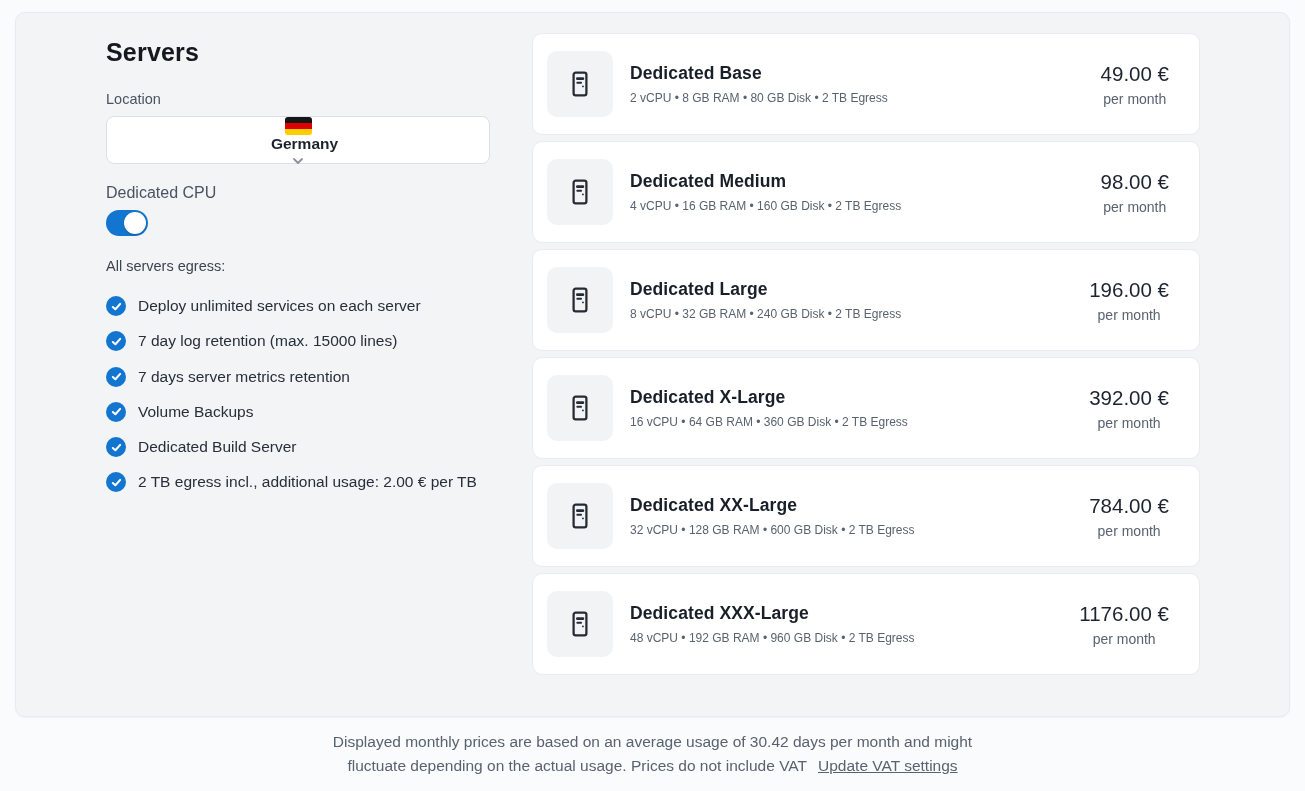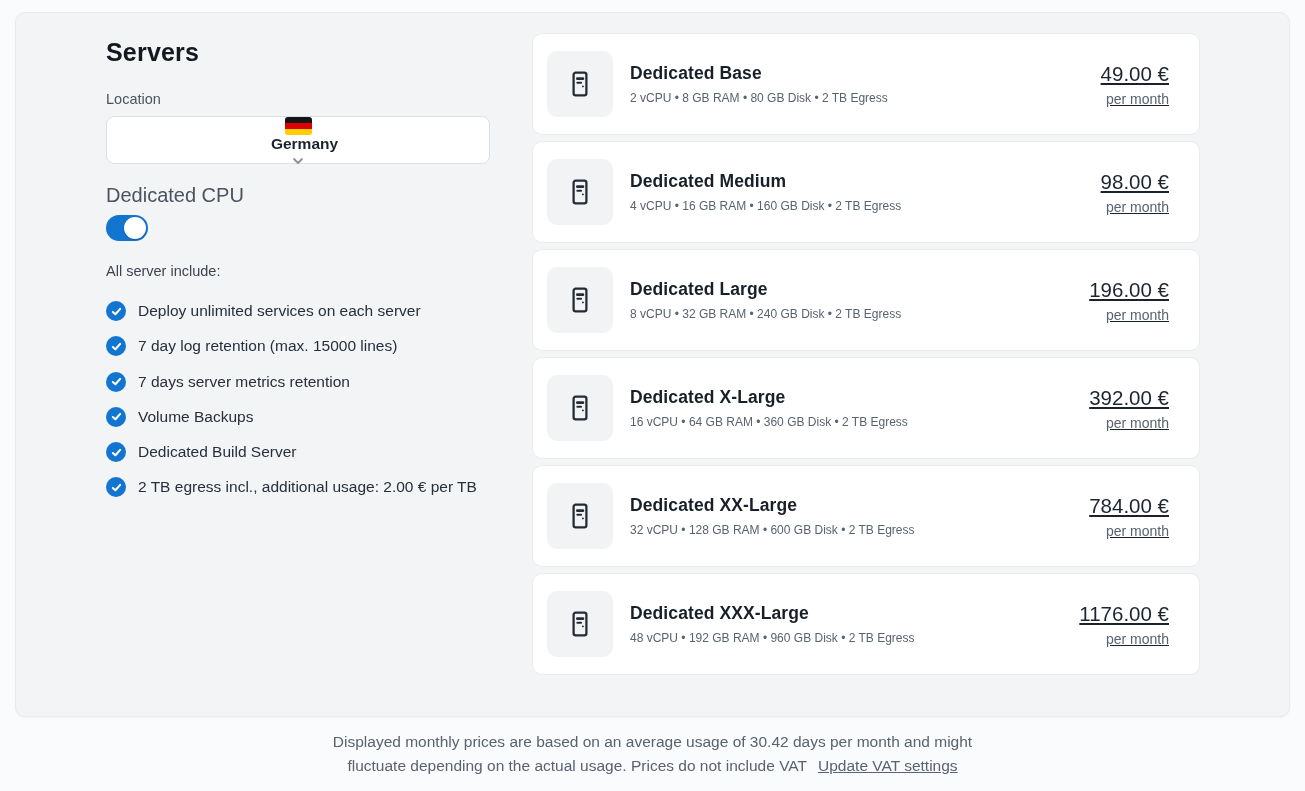--- a/index.html
+++ b/index.html
@@ -49,21 +49,21 @@
     flex: none;
     box-shadow: 0 0 0 1px rgba(0,0,0,0.06) inset;
   }
   .flag div { flex: 1; }
   .flag .b { background: var(--flag-black); }
   .flag .r { background: var(--flag-red); }
   .flag .g { background: var(--flag-gold); }
   .select-value { font-size: 15.5px; font-weight: 700; color: #1c222c; margin-left: 13px; flex: 1; }
   .chevron { color: #8a919c; display: flex; align-items: center; }
 
-  .toggle-label { font-size: 20px; color: #4a5361; margin-top: 20px; }
+  .toggle-label { font-size: 16px; color: #4a5361; margin-top: 20px; }
   .toggle {
     margin-top: 8px;
     width: 42px; height: 26px;
     background: var(--accent);
     border-radius: 13px;
     position: relative;
     cursor: pointer;
   }
   .toggle .knob {
     position: absolute;
@@ -112,21 +112,21 @@
     flex: none;
     width: 66px; height: 66px;
     background: #f2f3f5;
     border-radius: 10px;
     display: flex; align-items: center; justify-content: center;
     color: #252b34;
   }
   .card-text { flex: 1; margin-left: 17px; min-width: 0; }
   .card-title { font-size: 17.5px; font-weight: 700; color: #191f28; letter-spacing: 0.1px; }
   .card-specs { font-size: 12px; color: #59626f; margin-top: 7px; }
-  .card-price { text-align: right; flex: none; text-decoration: underline; }
+  .card-price { text-align: center; flex: none; }
   .price-amount { font-size: 20.5px; font-weight: 500; color: #1d2430; }
   .price-period { font-size: 14px; color: #59626f; margin-top: 5px; }
 
   
   .footer {
     margin: 13px auto 0 auto;
     max-width: 700px;
     text-align: center;
     font-size: 15.5px;
     line-height: 1.55;
@@ -162,21 +162,21 @@
             <polyline points="4,6 8,10 12,6"></polyline>
           </svg>
         </span>
       </div>
 
       <div class="toggle-label">Dedicated CPU</div>
       <div class="toggle" role="switch" aria-checked="true">
         <div class="knob"></div>
       </div>
 
-      <div class="includes-heading">All server include:</div>
+      <div class="includes-heading">All servers egress:</div>
       <ul class="includes-list">
   <li>
     <span class="check-icon">
       <svg width="11" height="11" viewBox="0 0 12 12" fill="none" stroke="#ffffff" stroke-width="2.2" stroke-linecap="round" stroke-linejoin="round">
         <polyline points="2,6.5 4.8,9 10,3.2"></polyline>
       </svg>
     </span>
     <span class="bind-label">Deploy unlimited services on each server</span>
   </li>
 

